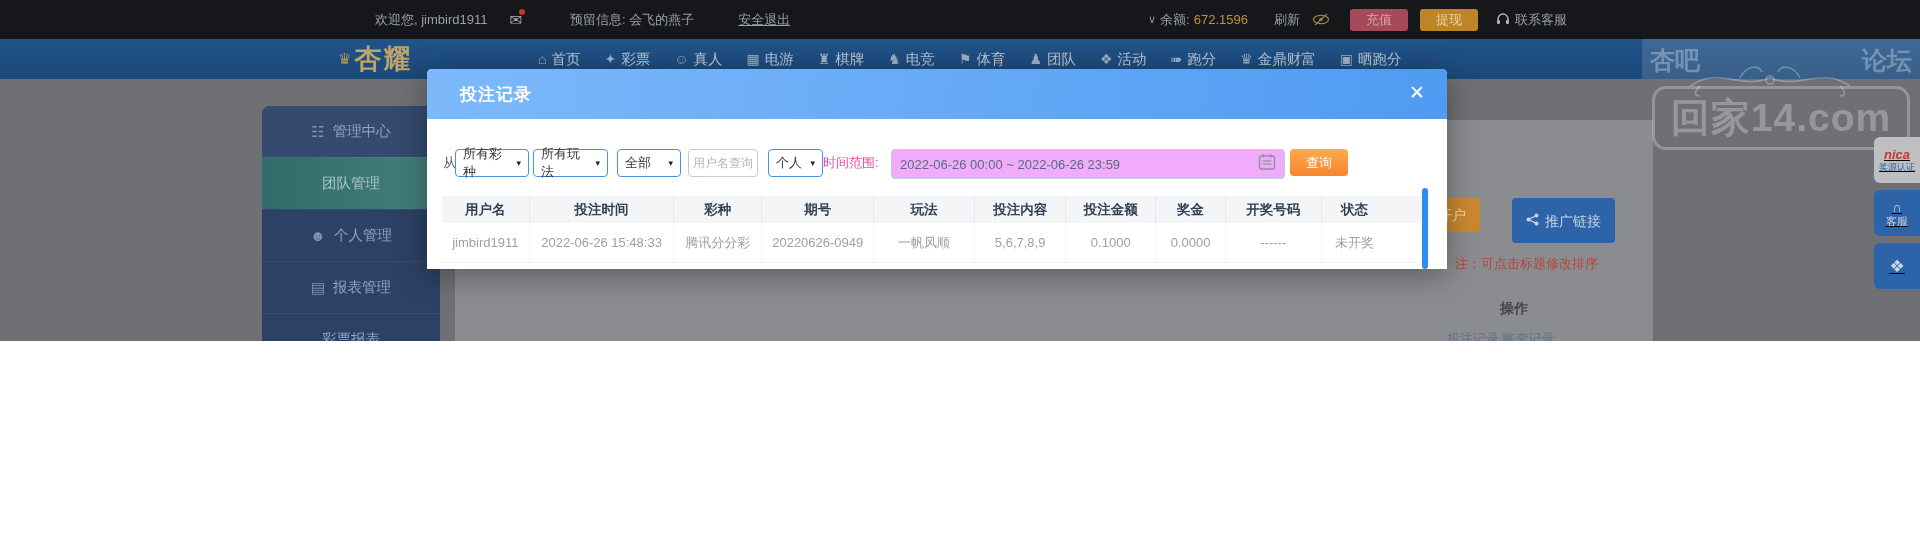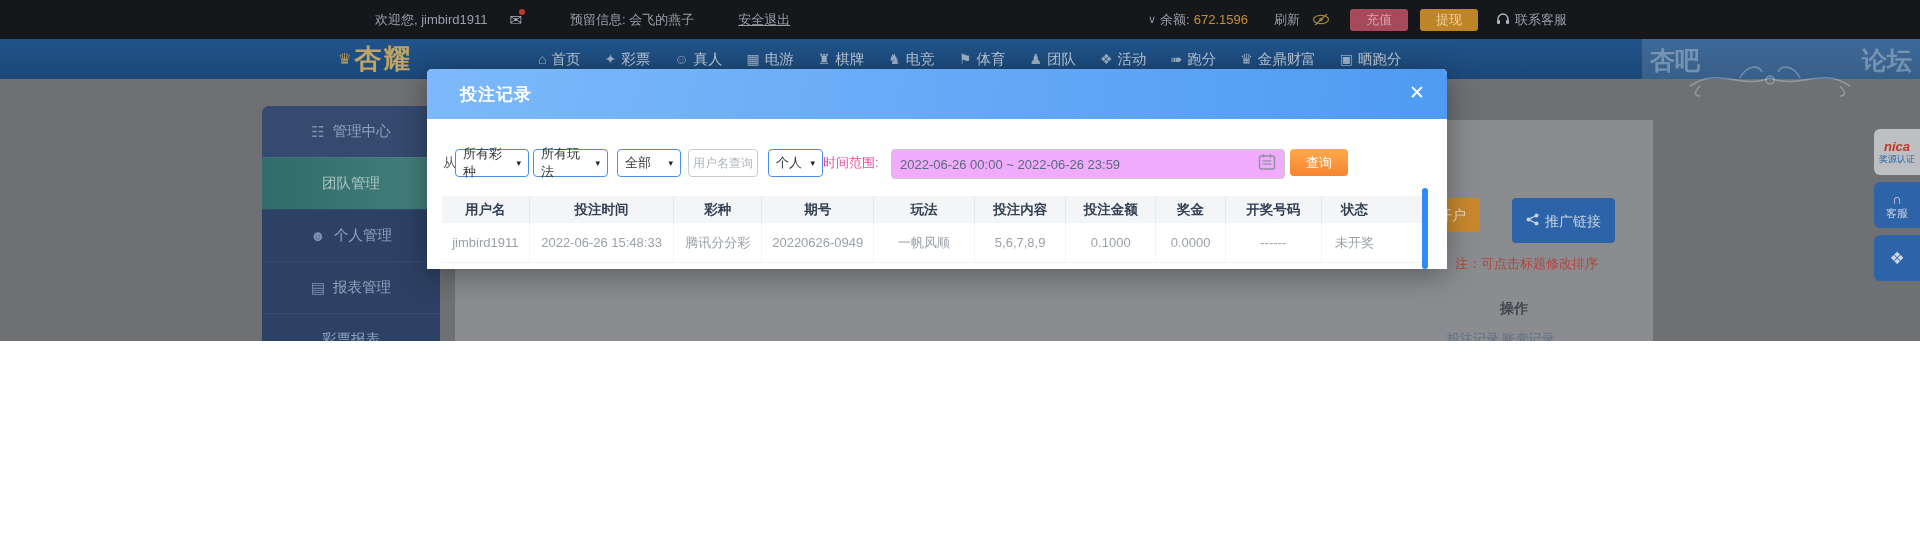--- a/index.html
+++ b/index.html
@@ -48,21 +48,21 @@
   .sb-active{background:linear-gradient(90deg,#2f6c6a,#44807c);color:#aec6c4;}
   
   .watermark{position:absolute;left:1640px;top:42px;width:280px;height:120px;z-index:12;pointer-events:none;}
   .wm-row{position:absolute;left:10px;top:2px;width:262px;display:flex;justify-content:space-between;
       color:rgba(255,255,255,0.30);font-size:25px;font-weight:bold;}
   .wm-flourish{position:absolute;left:40px;top:14px;}
   .wm-box{position:absolute;left:12px;top:44px;width:252px;height:58px;border:3px solid rgba(255,255,255,0.26);
       border-radius:14px;display:flex;align-items:center;justify-content:center;}
   .wm-site{font-size:39px;font-weight:bold;color:rgba(255,255,255,0.28);letter-spacing:1px;}
   
-  .side-tabs{position:absolute;left:1874px;top:129px;width:46px;z-index:13;}
+  .side-tabs{position:absolute;left:1874px;top:137px;width:46px;z-index:13;text-decoration:underline;}
   .stab{width:46px;border-radius:6px 0 0 6px;margin-bottom:7px;display:flex;flex-direction:column;
       align-items:center;justify-content:center;cursor:pointer;}
   .stab1{height:46px;background:#bdbfc2;}
   .stab1 .nica{color:#c0392b;font-size:13px;font-weight:bold;font-style:italic;line-height:14px;}
   .stab1 .sub{color:#2d63a8;font-size:9px;line-height:11px;}
   .stab2,.stab3{height:46px;background:#2d63a8;color:#cdd6e2;}
   .stab2 .ic{font-size:14px;line-height:16px;}
   .stab2 .lb{font-size:11px;line-height:13px;}
   .stab3 .ic{font-size:17px;}
   
@@ -251,20 +251,23 @@
       <g fill="none" stroke="rgba(255,255,255,0.28)" stroke-width="1.6">
         <path d="M10 30 C 40 10, 60 34, 90 22 C 120 34, 140 10, 170 30"></path>
         <path d="M60 22 C 66 10, 78 8, 82 16"></path>
           <path d="M120 22 C 114 10, 102 8, 98 16"></path>
         <circle cx="90" cy="24" r="4"></circle>
           <path d="M20 30 c -6 6, -6 10, 0 10"></path>
           <path d="M160 30 c 6 6, 6 10, 0 10"></path>
       </g>
     </svg>
   </div>
+  <div class="wm-box">
+    <span class="wm-site">回家14.com</span>
+  </div>
 </div>
 
 <div class="side-tabs">
   <div class="stab stab1">
     <span class="nica">nica</span>
     <span class="sub">奖源认证</span>
   </div>
   <div class="stab stab2">
     <span class="ic">∩</span>
     <span class="lb">客服</span>

